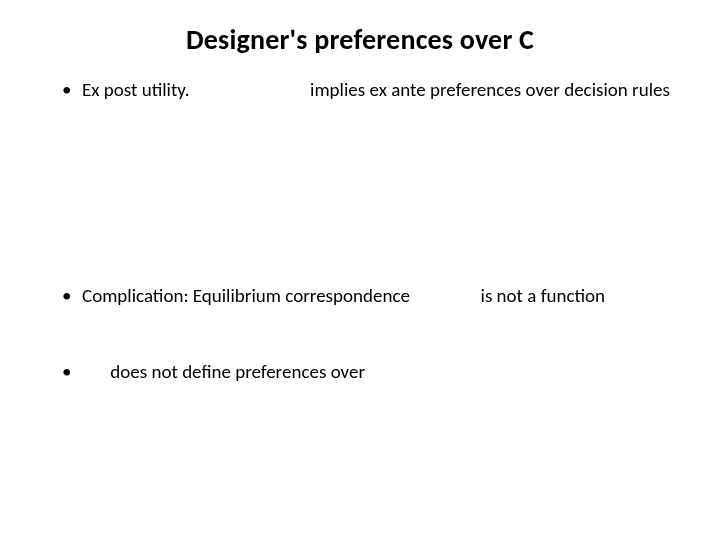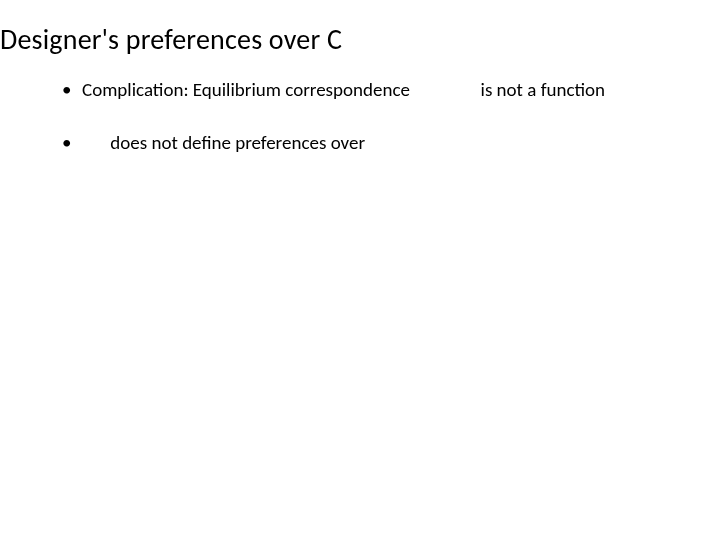--- a/index.html
+++ b/index.html
@@ -15,22 +15,23 @@
     position: relative;
     width: 720px;
     height: 540px;
     box-sizing: border-box;
   }
   .title {
     position: absolute;
     top: 22px;
     left: 0;
     width: 720px;
+    text-align: center;
     font-size: 28px;
-    font-weight: 400;
+    font-weight: 700;
     letter-spacing: 0.2px;
   }
   .body {
     position: absolute;
     top: 78px;
     left: 54px;
     right: 20px;
   }
   ul.bullets {
     list-style: none;
@@ -44,38 +45,43 @@
     line-height: 1.25;
   }
   ul.bullets > li::before {
     content: "•";
     position: absolute;
     left: 8px;
     top: 0;
     font-size: 19px;
   }
   .row1 { margin-bottom: 182px; }
-  .row2 { margin-bottom: 29px; }
+  .row2 { margin-bottom: 52px; }
   .row3 { margin-bottom: 28px; padding-left: 28px; }
   .row4 { margin-bottom: 46px; }
   .row5 { }
   .inline-gap-a { display: inline-block; width: 112px; }
   .inline-gap-b { display: inline-block; width: 62px; }
   .indent-lead { display: inline-block; width: 24px; }
 </style>
 </head>
 <body>
 
 <div class="slide">
 
   <div class="title">Designer's preferences over C</div>
 
   <div class="body">
     <ul class="bullets">
 
+      <li class="row1">
+        <span>Ex post utility.</span>
+        <span class="inline-gap-a"></span>
+        <span>implies ex ante preferences over decision rules</span>
+      </li>
 
       <li class="row2">
         <span>Complication: Equilibrium correspondence</span>
         <span class="inline-gap-b"></span>
         <span>is not a function</span>
       </li>
 
       <li class="row3">
         <span class="indent-lead"></span>
         <span>does not define preferences over</span>

